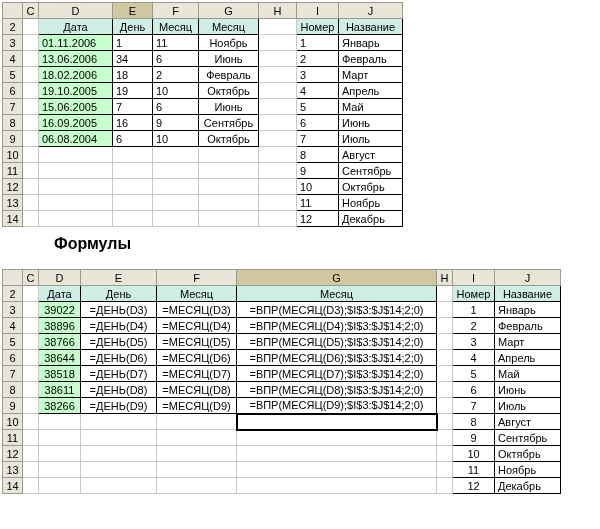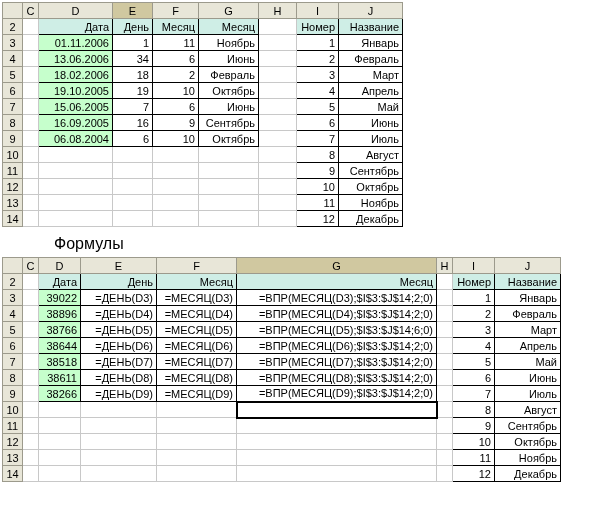--- a/index.html
+++ b/index.html
@@ -6,23 +6,23 @@
   .wrap{width:600px}
   table{border-collapse:collapse;table-layout:fixed}
   td{border:1px solid #c8c8c8;height:16px;padding:0 3px;overflow:hidden;white-space:nowrap;box-sizing:border-box;vertical-align:middle}
   .rowhdr{background:#e8e6d8;text-align:center;border:1px solid #9c9a8c;color:#000}
   .colhdr{background:#e8e6d8;text-align:center;border:1px solid #9c9a8c;color:#000}
   .colhdr.sel{background:#d0c8a0}
   .nobord{border:1px solid #c8c8c8}
   .b{border:1px solid #000}
   .lightcyan{background:#cfeee6}
   .lightgreen{background:#c6ffcc}
-  .r{text-align:right}
-  .l{text-align:right}
-  .title{font-weight:normal;font-size:16px;margin:8px 0 4px 54px}
+  .r{text-align:left}
+  .l{text-align:center}
+  .title{font-weight:bold;font-size:16px;margin:8px 0 16px 54px}
   .selcell{border:2px solid #000!important}
 </style>
 </head>
 <body>
 <div class="wrap">
 
 <table style="margin-left:2px;margin-top:2px">
 <colgroup>
 <col style="width:20px">
         <col style="width:16px">
@@ -250,21 +250,21 @@
           <td class="nobord"></td>
           <td class="b l">2</td>
           <td class="b r">Февраль</td>
         </tr>
 <tr>
           <td class="rowhdr">5</td>
           <td class="nobord"></td>
           <td class="b lightgreen l">38766</td>
           <td class="b l">=ДЕНЬ(D5)</td>
           <td class="b l">=МЕСЯЦ(D5)</td>
-          <td class="b l">=ВПР(МЕСЯЦ(D5);$I$3:$J$14;6;0)</td>
+          <td class="b l">=ВПР(МЕСЯЦ(D5);$I$3:$J$14;2;0)</td>
           <td class="nobord"></td>
           <td class="b l">3</td>
           <td class="b r">Март</td>
         </tr>
 <tr>
           <td class="rowhdr">6</td>
           <td class="nobord"></td>
           <td class="b lightgreen l">38644</td>
           <td class="b l">=ДЕНЬ(D6)</td>
           <td class="b l">=МЕСЯЦ(D6)</td>

